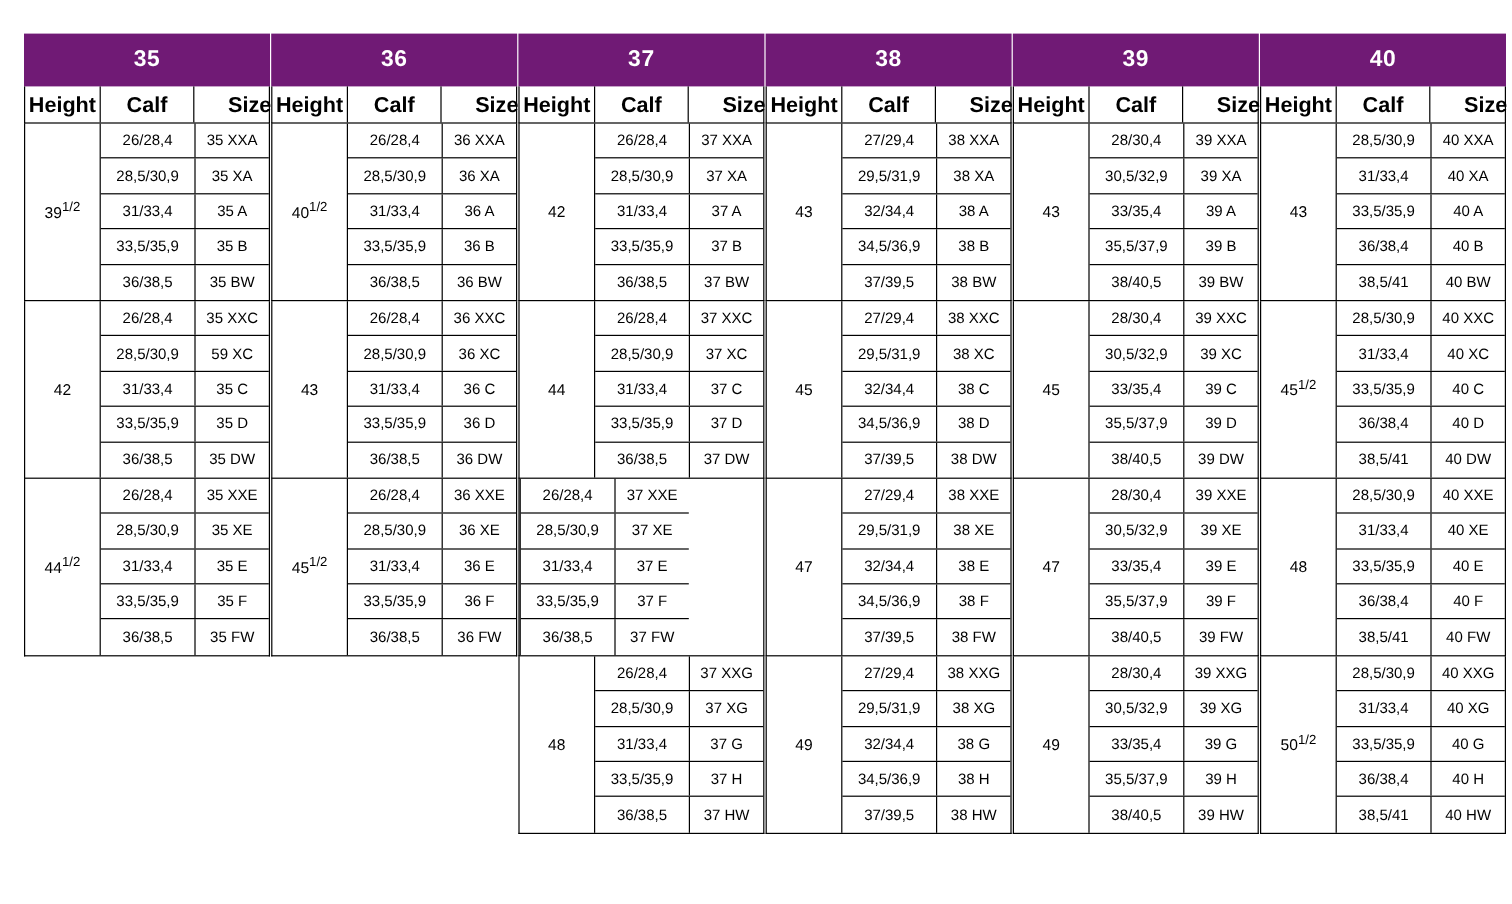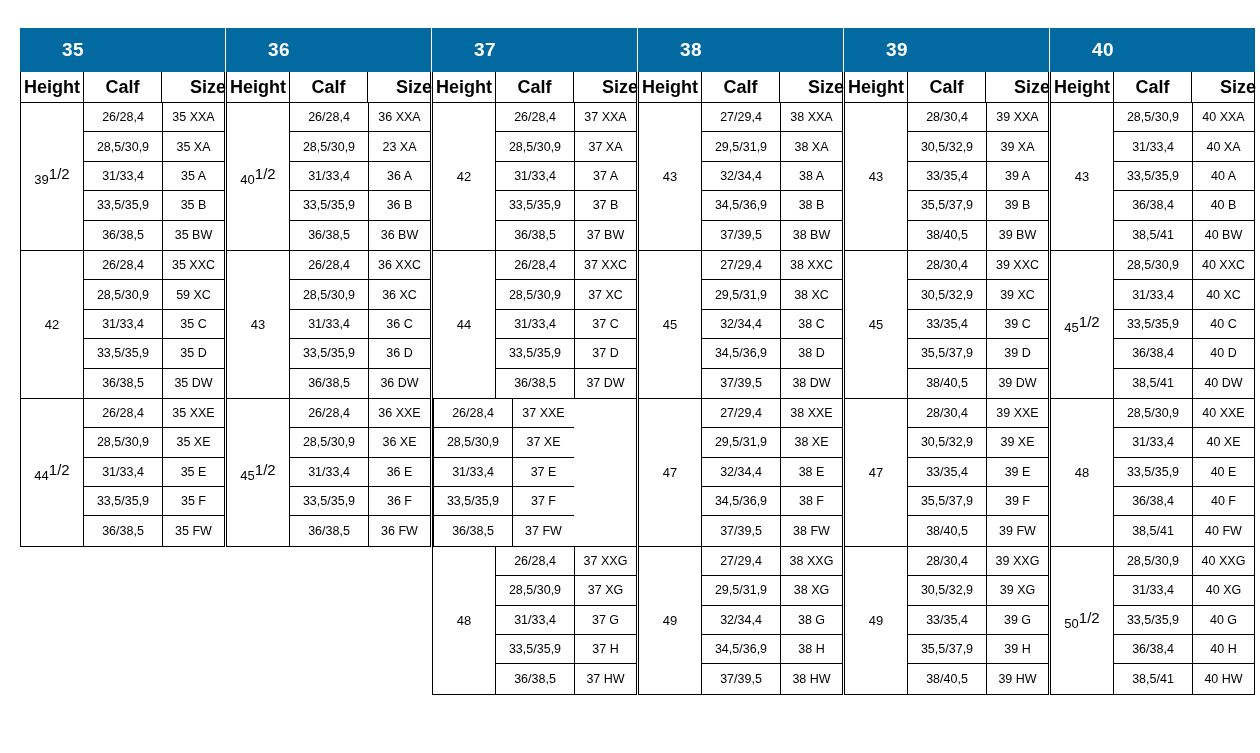--- a/index.html
+++ b/index.html
@@ -29,30 +29,29 @@
     align-items: flex-start;
   }
   .group {
     display: flex;
     flex-direction: column;
     margin-right: 1px;
   }
   .group:last-child { margin-right: 0; }
 
   .group-header {
-    background: #0369a1;
+    background: #701a75;
     color: #ffffff;
-    text-align: left;
+    text-align: center;
     font-size: 19px;
     font-weight: 700;
     letter-spacing: 0.5px;
     height: 44px;
     line-height: 44px;
     box-sizing: border-box;
-    padding-left: 42px;
   }
   .col-header-row {
     display: flex;
     border-left: 1px solid #000;
     border-right: 1px solid #000;
     border-bottom: 1px solid #000;
     box-sizing: border-box;
   }
   .col-header {
     font-size: 18px;
@@ -100,21 +99,21 @@
     display: flex;
     align-items: center;
     justify-content: center;
     box-sizing: border-box;
   }
   .cell.calf { width: 78px; }
   .cell.size { width: 62px; border-left: 1px solid #000; }
 
   .frac {
     display: inline-block;
-    font-size: 15px;
+    font-size: 11px;
     vertical-align: super;
     margin-left: 0;
     line-height: 1;
   }
   .hval { white-space: nowrap; }
 </style>
 </head>
 <body>
 
 <div id="sheet">
@@ -219,21 +218,21 @@
           <div class="height-cell">
             <span class="hval"><span>40</span><span class="frac">1/2</span></span>
           </div>
           <div class="rows">
             <div class="row">
               <div class="cell calf">26/28,4</div>
               <div class="cell size">36 XXA</div>
             </div>
             <div class="row">
               <div class="cell calf">28,5/30,9</div>
-              <div class="cell size">23 XA</div>
+              <div class="cell size">36 XA</div>
             </div>
             <div class="row">
               <div class="cell calf">31/33,4</div>
               <div class="cell size">36 A</div>
             </div>
             <div class="row">
               <div class="cell calf">33,5/35,9</div>
               <div class="cell size">36 B</div>
             </div>
             <div class="row">

